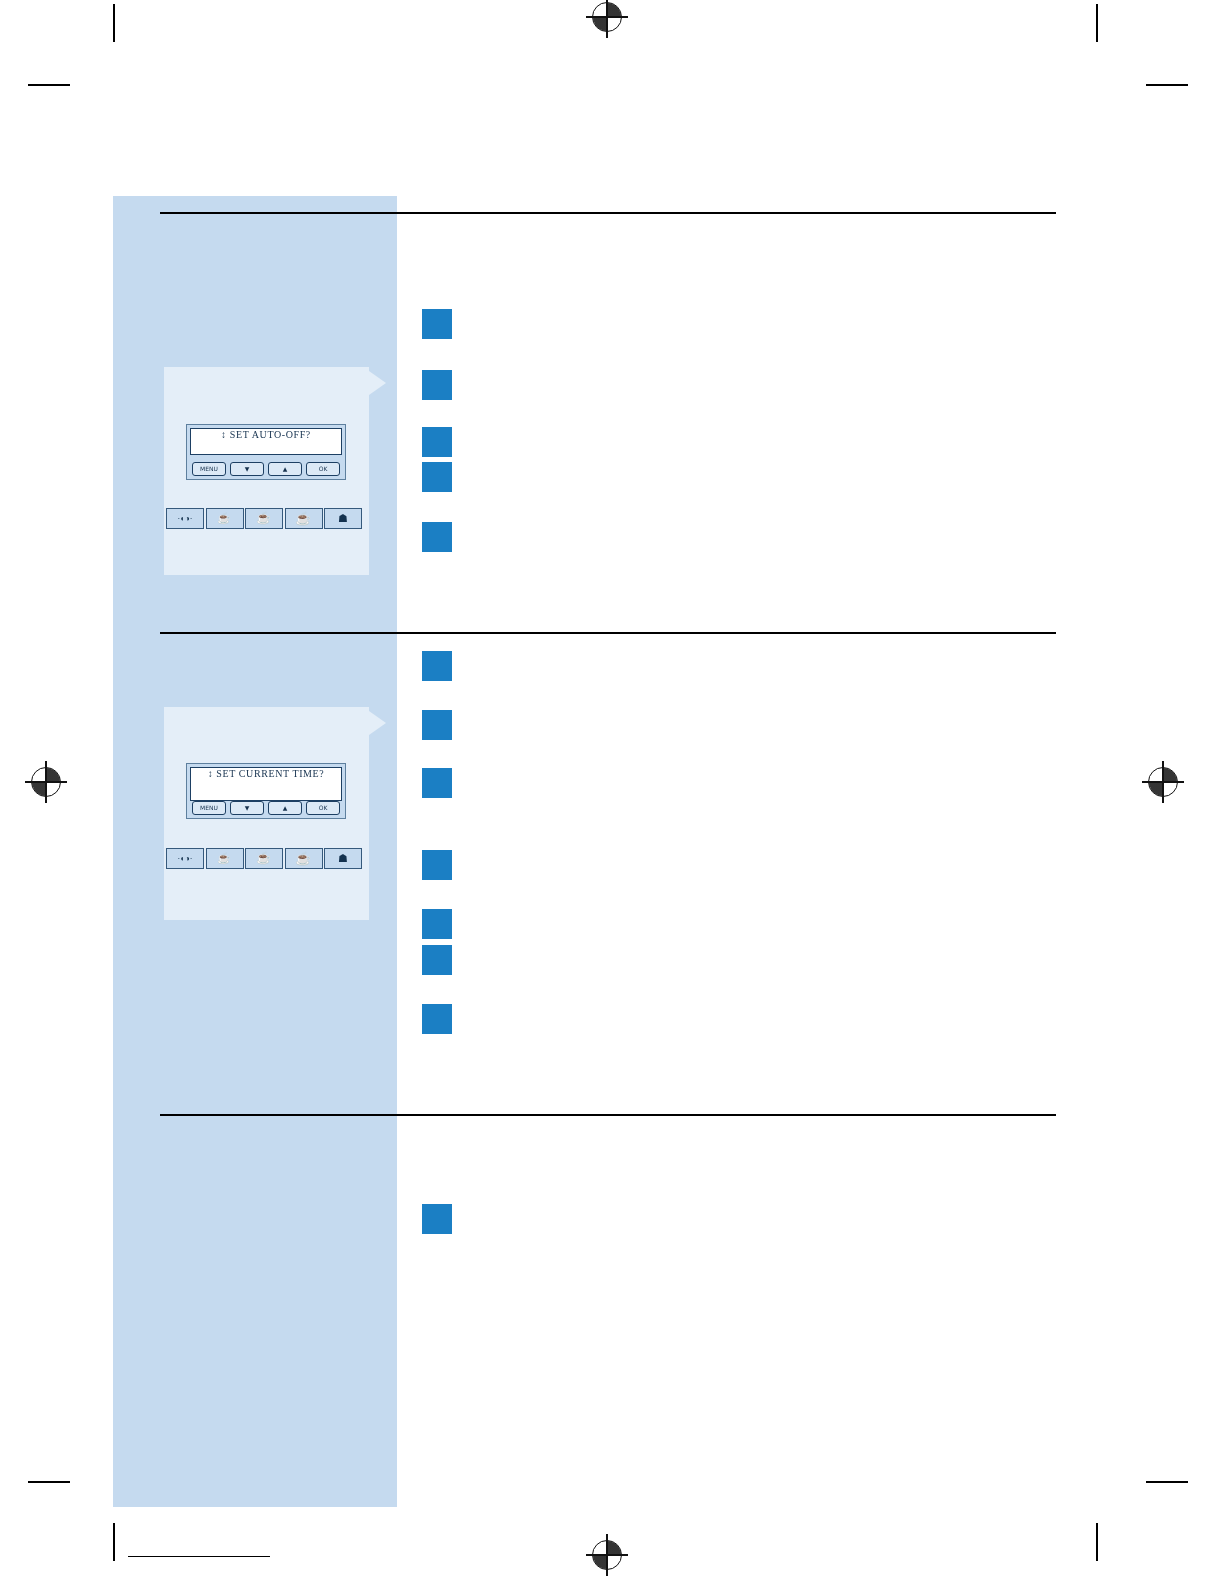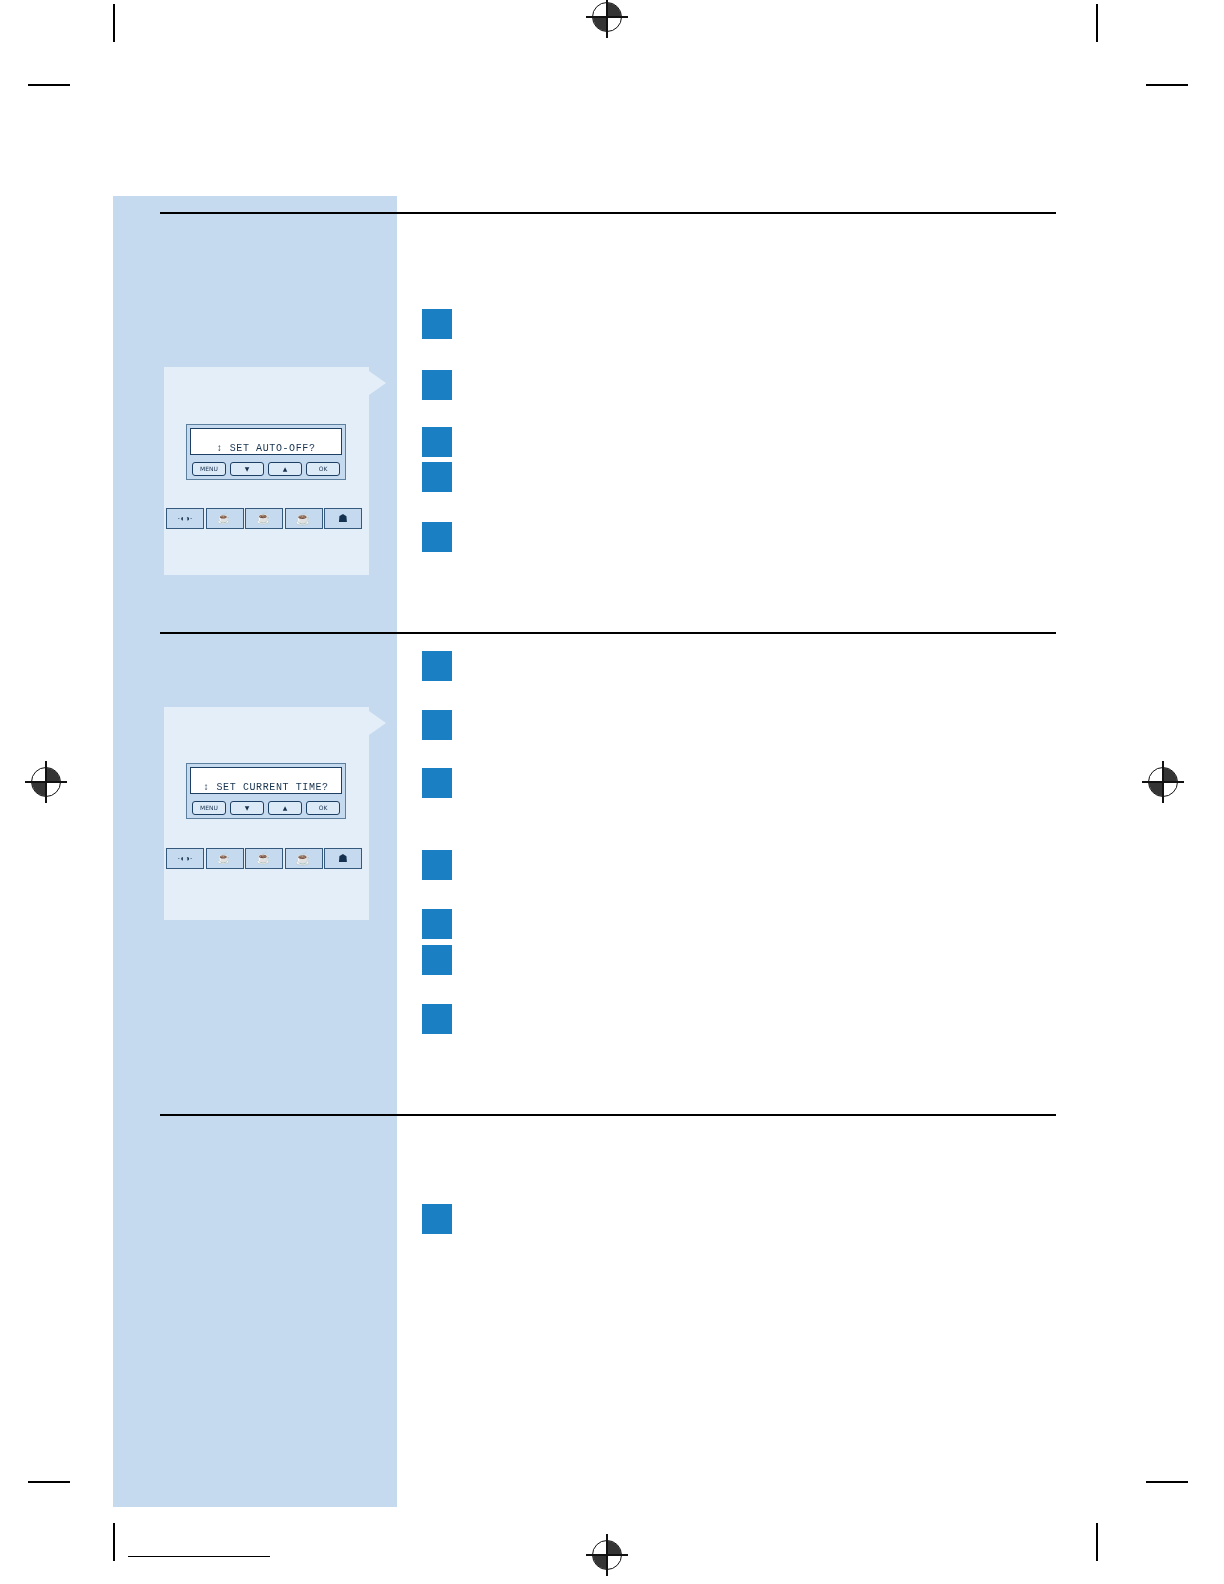--- a/index.html
+++ b/index.html
@@ -98,24 +98,24 @@
     background: #c5daef;
     border: 1px solid #5d7f9e;
     box-sizing: border-box;
   }
   .lcd {
     position: absolute;
     background: #ffffff;
     border: 1.2px solid #1d3f63;
     box-sizing: border-box;
     display: flex;
-    align-items: flex-end;
+    align-items: flex-start;
     justify-content: center;
     color: #16324f;
-    font-family: Liberation Mono, monospace;
+    font-family: Liberation Serif, serif;
     letter-spacing: 0.6px;
     white-space: nowrap;
   }
   .btnrow {
     position: absolute;
     display: flex;
     align-items: center;
     justify-content: space-between;
   }
   .key {
@@ -234,21 +234,21 @@
 <div class="chip" style="left:422px; top:370px;"></div>
 <div class="chip" style="left:422px; top:427px;"></div>
 <div class="chip" style="left:422px; top:462px;"></div>
 <div class="chip" style="left:422px; top:522px;"></div>
 
 <div class="callout" style="left:164px; top:707px; width:205px; height:213px;"></div>
 <div class="callout-tail" style="left:369px; top:711px;"></div>
 
 <div class="panel" style="left:186px; top:763px; width:160px; height:56px;"></div>
 
-<div class="lcd" style="left:190px; top:767px; width:152px; height:27px; font-size:10px;">
+<div class="lcd" style="left:190px; top:767px; width:152px; height:34px; font-size:10px;">
   <span>↕ SET CURRENT TIME?</span>
 </div>
 
 <div class="btnrow" style="left:192px; top:800px; width:148px; height:15px;">
   <div class="key" style="width:34px;height:14px;font-size:6px;">
     <span>MENU</span>
   </div>
   <div class="key" style="width:34px;height:14px;font-size:6px;">
     <span>▼</span>
   </div>

